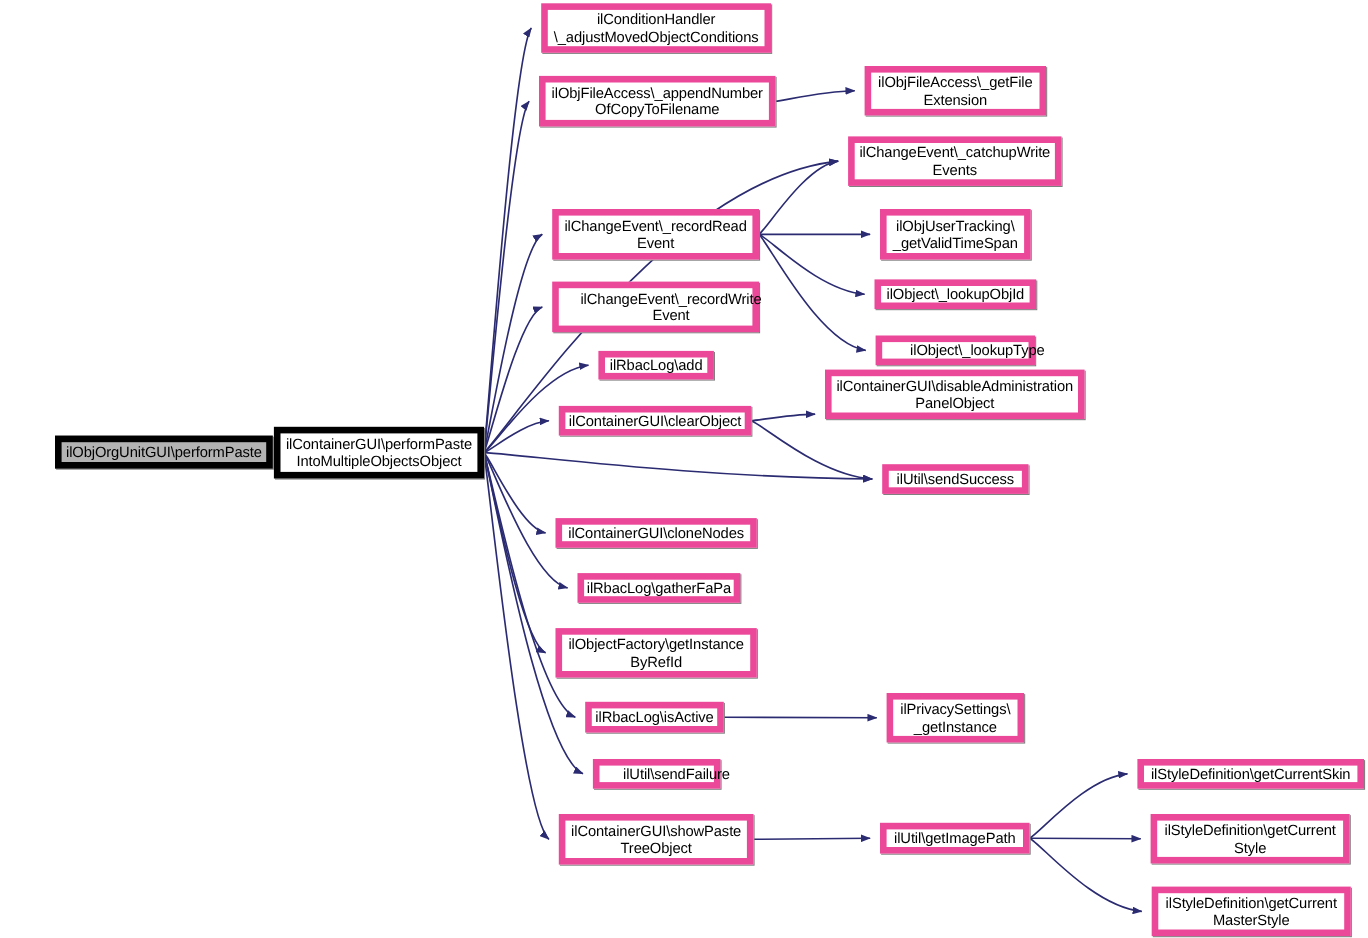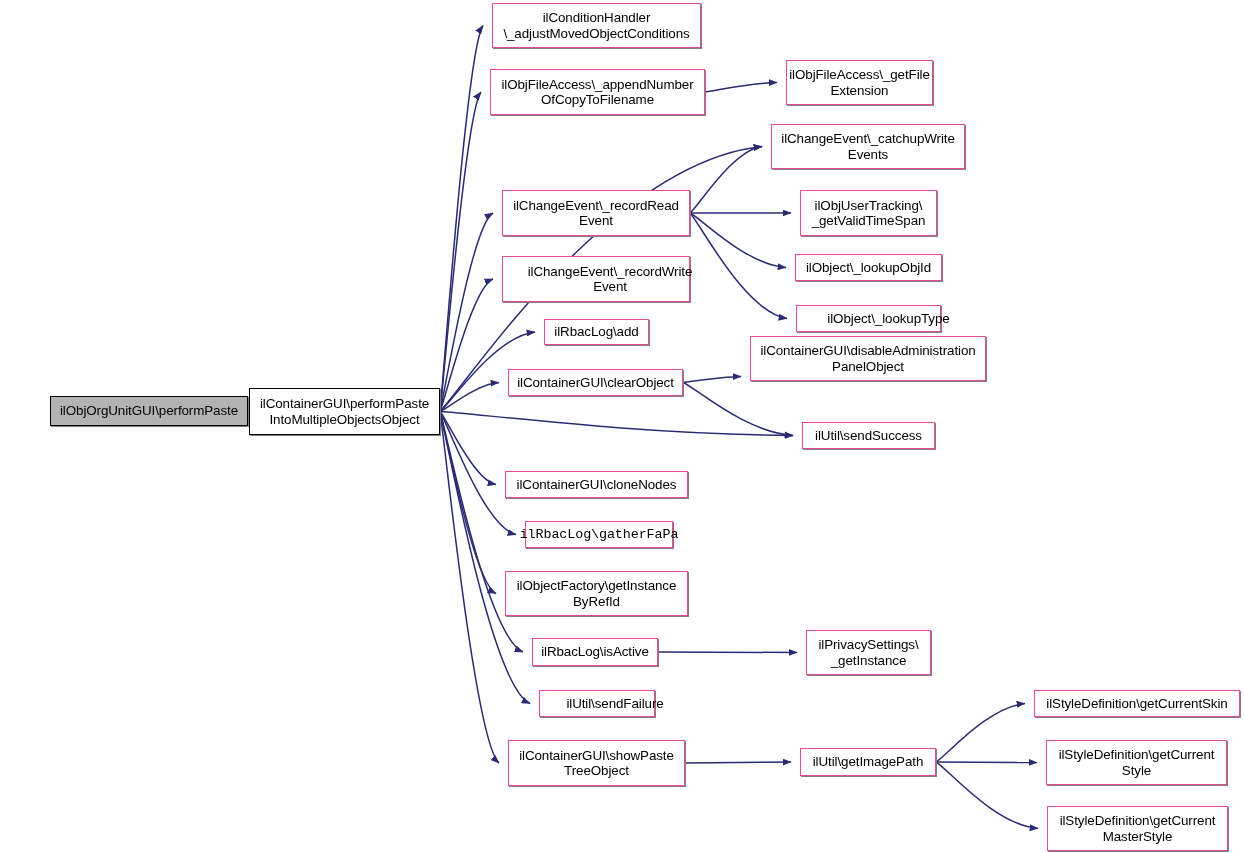--- a/index.html
+++ b/index.html
@@ -19,21 +19,21 @@
     position: absolute;
     left: 0;
     top: 0;
     width: 1244px;
     height: 853px;
     pointer-events: none;
   }
   .node {
     position: absolute;
     box-sizing: border-box;
-    border: 1px solid #ec4899;
+    border: 6px solid #ec4899;
     background: #ffffff;
     color: #000000;
     font-size: 13.4px;
     line-height: 15.4px;
     text-align: center;
     display: flex;
     align-items: center;
     justify-content: center;
     letter-spacing: -0.1px;
     white-space: pre-line;
@@ -87,39 +87,39 @@
       <path d="M936,762 C947.1,767.9673519230769 993.72,824.51 1038,828.5" fill="none" stroke="#2b2b72" stroke-width="1.5" marker-end="url(#ah)"></path>
     </svg>
   <div id="node-layer">
       <div class="node root" style="left: 6px; top: 396px; width: 198px; height: 30px;">ilObjOrgUnitGUI\performPaste</div>
       <div class="node hub" style="left: 249px; top: 388px; width: 191px; height: 47px;">ilContainerGUI\performPaste
 IntoMultipleObjectsObject</div>
       <div class="node" style="left: 492px; top: 3px; width: 209px; height: 45px;">ilConditionHandler
 \_adjustMovedObjectConditions</div>
       <div class="node" style="left: 490px; top: 69px; width: 215px; height: 46px;">ilObjFileAccess\_appendNumber
 OfCopyToFilename</div>
-      <div class="node" style="left: 786px; top: 60px; width: 147px; height: 45px;">ilObjFileAccess\_getFile
+      <div class="node" style="left: 786px; top: 60px; width: 165px; height: 45px;">ilObjFileAccess\_getFile
 Extension</div>
       <div class="node" style="left: 771px; top: 124px; width: 194px; height: 45px;">ilChangeEvent\_catchupWrite
 Events</div>
       <div class="node" style="left: 502px; top: 190px; width: 188px; height: 46px;">ilChangeEvent\_recordRead
 Event</div>
       <div class="node" style="left: 800px; top: 190px; width: 137px; height: 46px;">ilObjUserTracking\
 _getValidTimeSpan</div>
       <div class="node" style="left: 795px; top: 254px; width: 147px; height: 27px;">ilObject\_lookupObjId</div>
       <div class="node" style="left: 502px; top: 256px; width: 188px; height: 46px; padding-left: 28px;">ilChangeEvent\_recordWrite
 Event</div>
       <div class="node" style="left: 796px; top: 305px; width: 145px; height: 27px; padding-left: 40px;">ilObject\_lookupType</div>
       <div class="node" style="left: 544px; top: 319px; width: 105px; height: 26px;">ilRbacLog\add</div>
       <div class="node" style="left: 508px; top: 369px; width: 175px; height: 27px;">ilContainerGUI\clearObject</div>
       <div class="node" style="left: 750px; top: 336px; width: 236px; height: 45px;">ilContainerGUI\disableAdministration
 PanelObject</div>
       <div class="node" style="left: 802px; top: 422px; width: 133px; height: 27px;">ilUtil\sendSuccess</div>
       <div class="node" style="left: 505px; top: 471px; width: 183px; height: 27px;">ilContainerGUI\cloneNodes</div>
-      <div class="node" style="left: 525px; top: 521px; width: 148px; height: 27px; font-family: Liberation Mono, monospace;">ilRbacLog\gatherFaPa</div>
+      <div class="node" style="left: 525px; top: 521px; width: 148px; height: 27px;">ilRbacLog\gatherFaPa</div>
       <div class="node" style="left: 505px; top: 571px; width: 183px; height: 45px;">ilObjectFactory\getInstance
 ByRefId</div>
       <div class="node" style="left: 532px; top: 638px; width: 126px; height: 28px;">ilRbacLog\isActive</div>
       <div class="node" style="left: 806px; top: 630px; width: 125px; height: 45px;">ilPrivacySettings\
 _getInstance</div>
       <div class="node" style="left: 539px; top: 690px; width: 116px; height: 27px; padding-left: 36px;">ilUtil\sendFailure</div>
       <div class="node" style="left: 508px; top: 740px; width: 177px; height: 46px;">ilContainerGUI\showPaste
 TreeObject</div>
       <div class="node" style="left: 800px; top: 748px; width: 136px; height: 28px;">ilUtil\getImagePath</div>
       <div class="node" style="left: 1034px; top: 690px; width: 206px; height: 27px;">ilStyleDefinition\getCurrentSkin</div>

